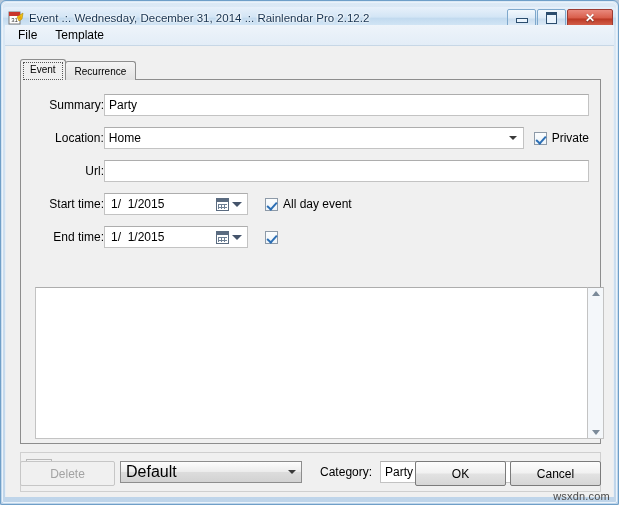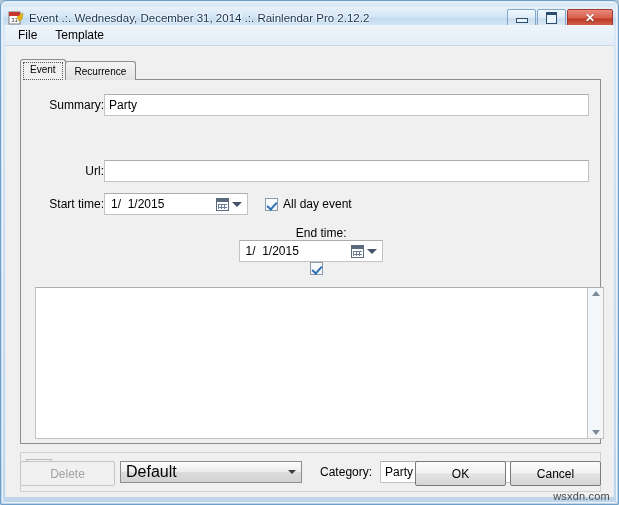--- a/index.html
+++ b/index.html
@@ -455,40 +455,51 @@
       </div>
     </div>
 
     <div class="tabpanel">
 
       <div class="row" style="left:11px; top:14px; width:557px;">
         <div class="lbl" style="width:72px;">Summary:</div>
         <div class="tfield" style="width:485px;">Party</div>
       </div>
 
+      <div class="row" style="left:11px; top:47px; width:557px;">
+        <div class="lbl" style="width:72px;">Location:</div>
+        <div class="combo" style="width:421px;">
+          <span class="cval">Home</span>
+          <span class="arrow-down"></span>
+        </div>
+        <div class="cb" style="margin-left:10px;">
+          <span class="cb-box checked"></span>
+          <span class="cb-label">Private</span>
+        </div>
+      </div>
 
       <div class="row" style="left:11px; top:80px; width:557px;">
         <div class="lbl" style="width:72px;">Url:</div>
         <div class="tfield" style="width:485px;"></div>
       </div>
 
       <div class="row" style="left:11px; top:113px; width:557px;">
         <div class="lbl" style="width:72px;">Start time:</div>
         <div class="datefield" style="width:144px;">
           <span class="dval">1/  1/2015</span>
           <span class="cal-ico"></span>
           <span class="dd-arrow"></span>
         </div>
         <div class="cb" style="margin-left:17px;">
           <span class="cb-box checked"></span>
           <span class="cb-label">All day event</span>
         </div>
       </div>
 
-      <div class="row" style="left:11px; top:146px; width:557px;flex-direction:column;">
+      <div class="row" style="left:11px; top:146px; width:557px;">
         <div class="lbl" style="width:72px;">End time:</div>
         <div class="datefield" style="width:144px;">
           <span class="dval">1/  1/2015</span>
           <span class="cal-ico"></span>
           <span class="dd-arrow"></span>
         </div>
         <div class="cb" style="margin-left:17px;">
           <span class="cb-box checked"></span>
         </div>
       </div>

